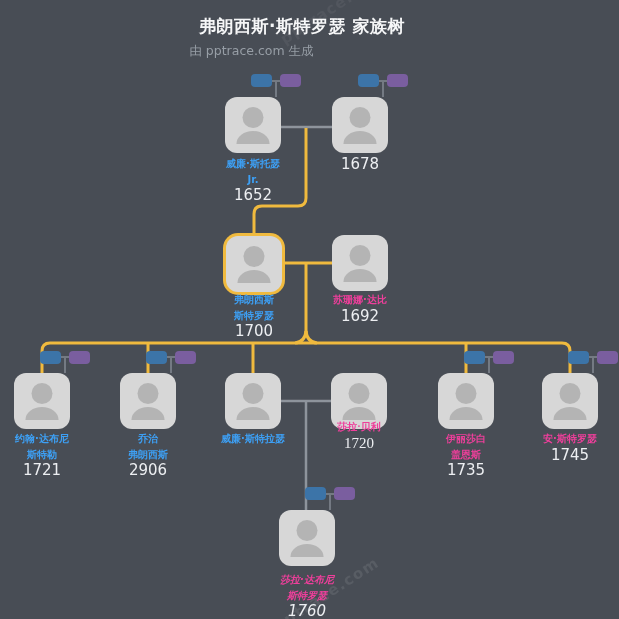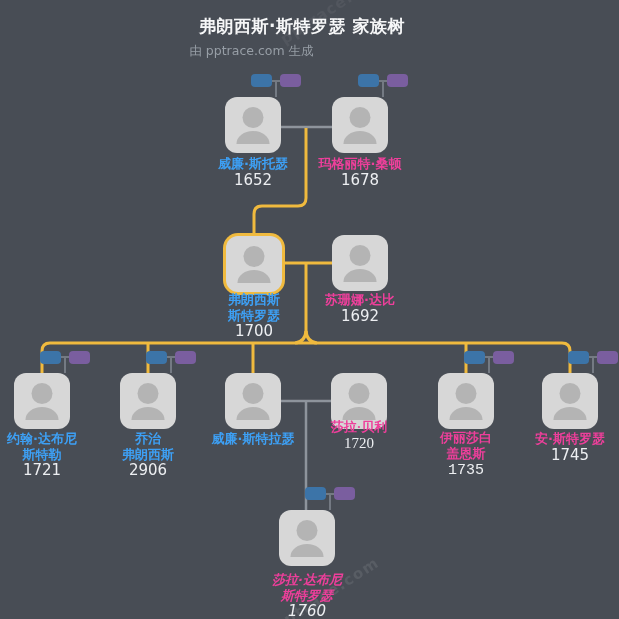--- a/index.html
+++ b/index.html
@@ -38,21 +38,21 @@
   .avatar .torso{
     position:absolute;left:50%;bottom:9px;transform:translateX(-50%);
     width:33px;height:13px;background:#b4b4b4;
     border-radius:17px 17px 0 0 / 13px 13px 0 0;
   }
   .avatar.highlight{box-shadow:0 0 0 3px #f0ba3e;}
   .label{
     position:absolute;width:140px;transform:translateX(-50%);
     text-align:center;z-index:3;
   }
-  .nm{font-weight:bold;font-size:13px;line-height:15.5px;}
+  .nm{font-weight:bold;font-size:10px;line-height:15.5px;}
   .nm.m{color:#3da0f5;}
   .nm.f{color:#ee3f9b;}
   .yr{font-size:15px;line-height:17px;color:#edeff2;}
 </style>
 </head>
 <body>
 
 <div class="stage">
 
   <div class="wm" style="left:287px;top:30px;">pptrace.com</div>
@@ -121,30 +121,30 @@
     <span class="chip purple"></span>
   </div>
 
   <div>
     <div class="avatar" style="left:225px;top:97px;">
       <span class="head"></span>
       <span class="torso"></span>
     </div>
     <div class="label" style="left:253px;top:156px;">
       <div class="nm m">威廉·斯托瑟</div>
+      <div class="nm m">Jr.</div>
       <div class="yr">1652</div>
     </div>
   </div>
   <div>
     <div class="avatar" style="left:332px;top:97px;">
       <span class="head"></span>
       <span class="torso"></span>
     </div>
     <div class="label" style="left:360px;top:156px;">
-      <div class="nm f">玛格丽特·桑顿</div>
       <div class="yr">1678</div>
     </div>
   </div>
 
   <div>
     <div class="avatar highlight" style="left:226px;top:236px;">
       <span class="head"></span>
       <span class="torso"></span>
     </div>
     <div class="label" style="left:254px;top:292px;">
@@ -203,21 +203,21 @@
     <div class="label" style="left:359px;top:419px;font-family:Liberation Serif, serif;">
       <div class="nm f">莎拉·贝利</div>
       <div class="yr">1720</div>
     </div>
   </div>
   <div>
     <div class="avatar" style="left:438px;top:373px;">
       <span class="head"></span>
       <span class="torso"></span>
     </div>
-    <div class="label" style="left:466px;top:431px;font-family:Liberation Mono, monospace;">
+    <div class="label" style="left:466px;top:431px;">
       <div class="nm f">伊丽莎白</div>
       <div class="nm f">盖恩斯</div>
       <div class="yr">1735</div>
     </div>
   </div>
   <div>
     <div class="avatar" style="left:542px;top:373px;">
       <span class="head"></span>
       <span class="torso"></span>
     </div>

